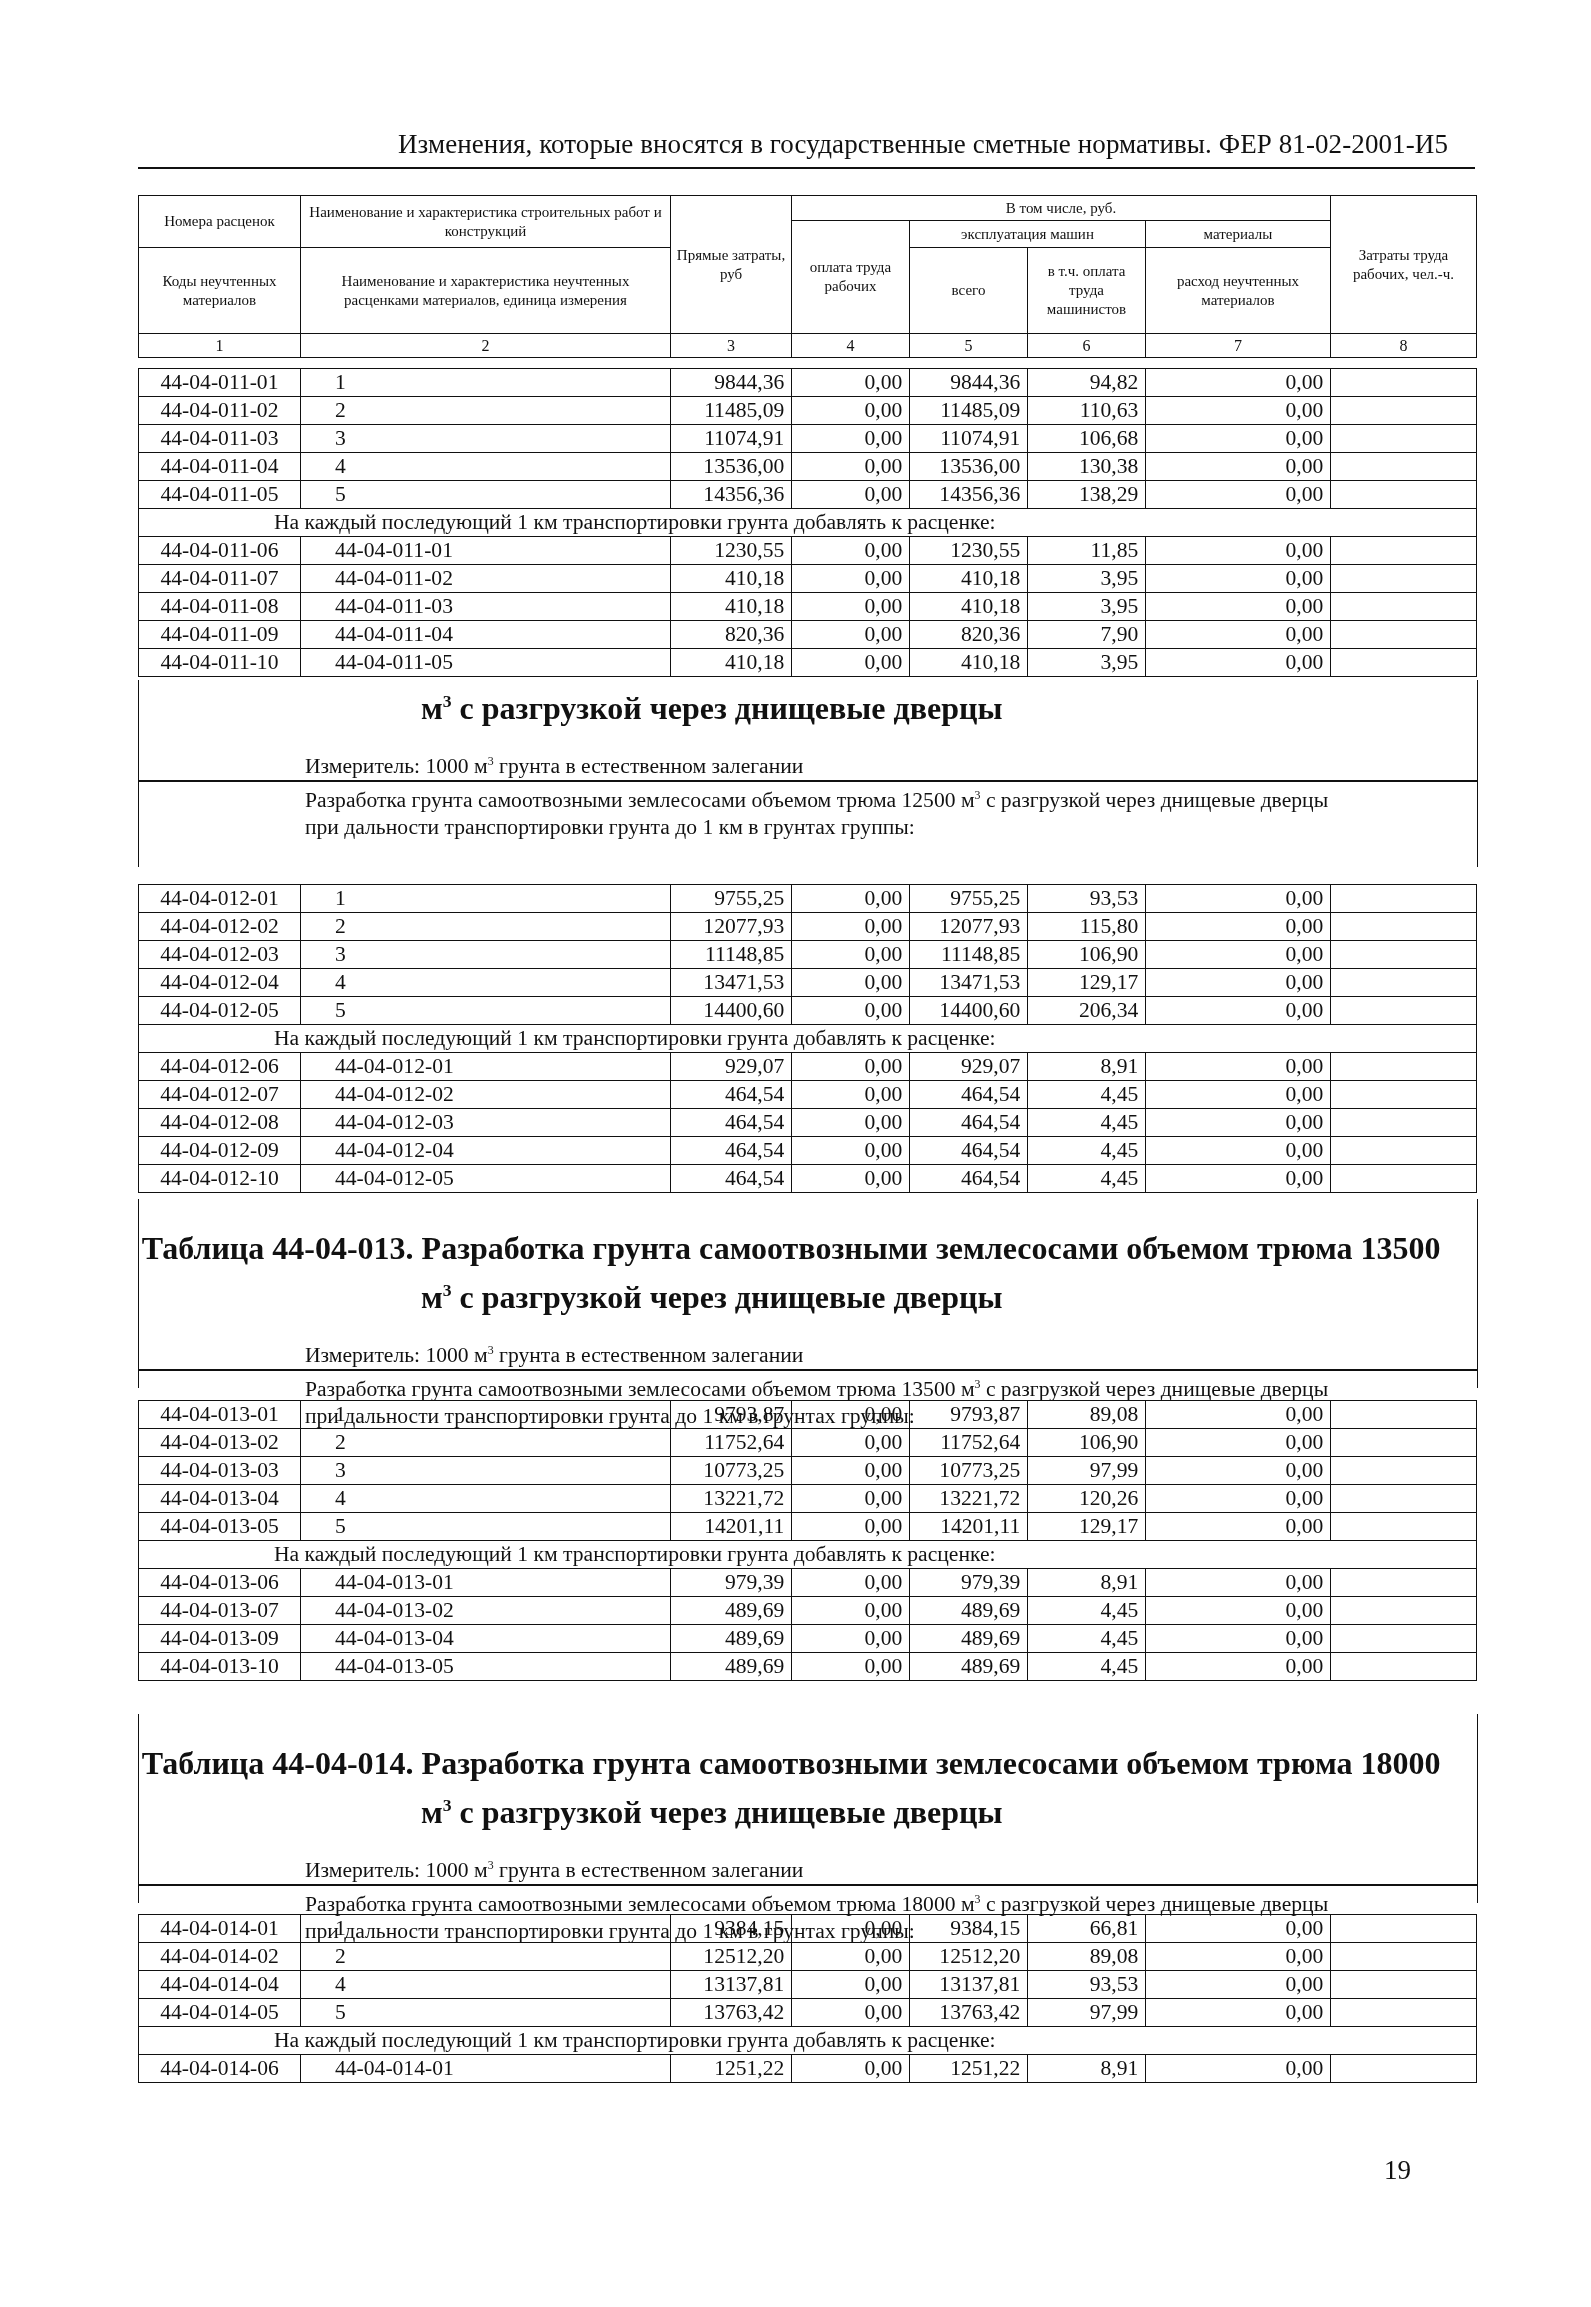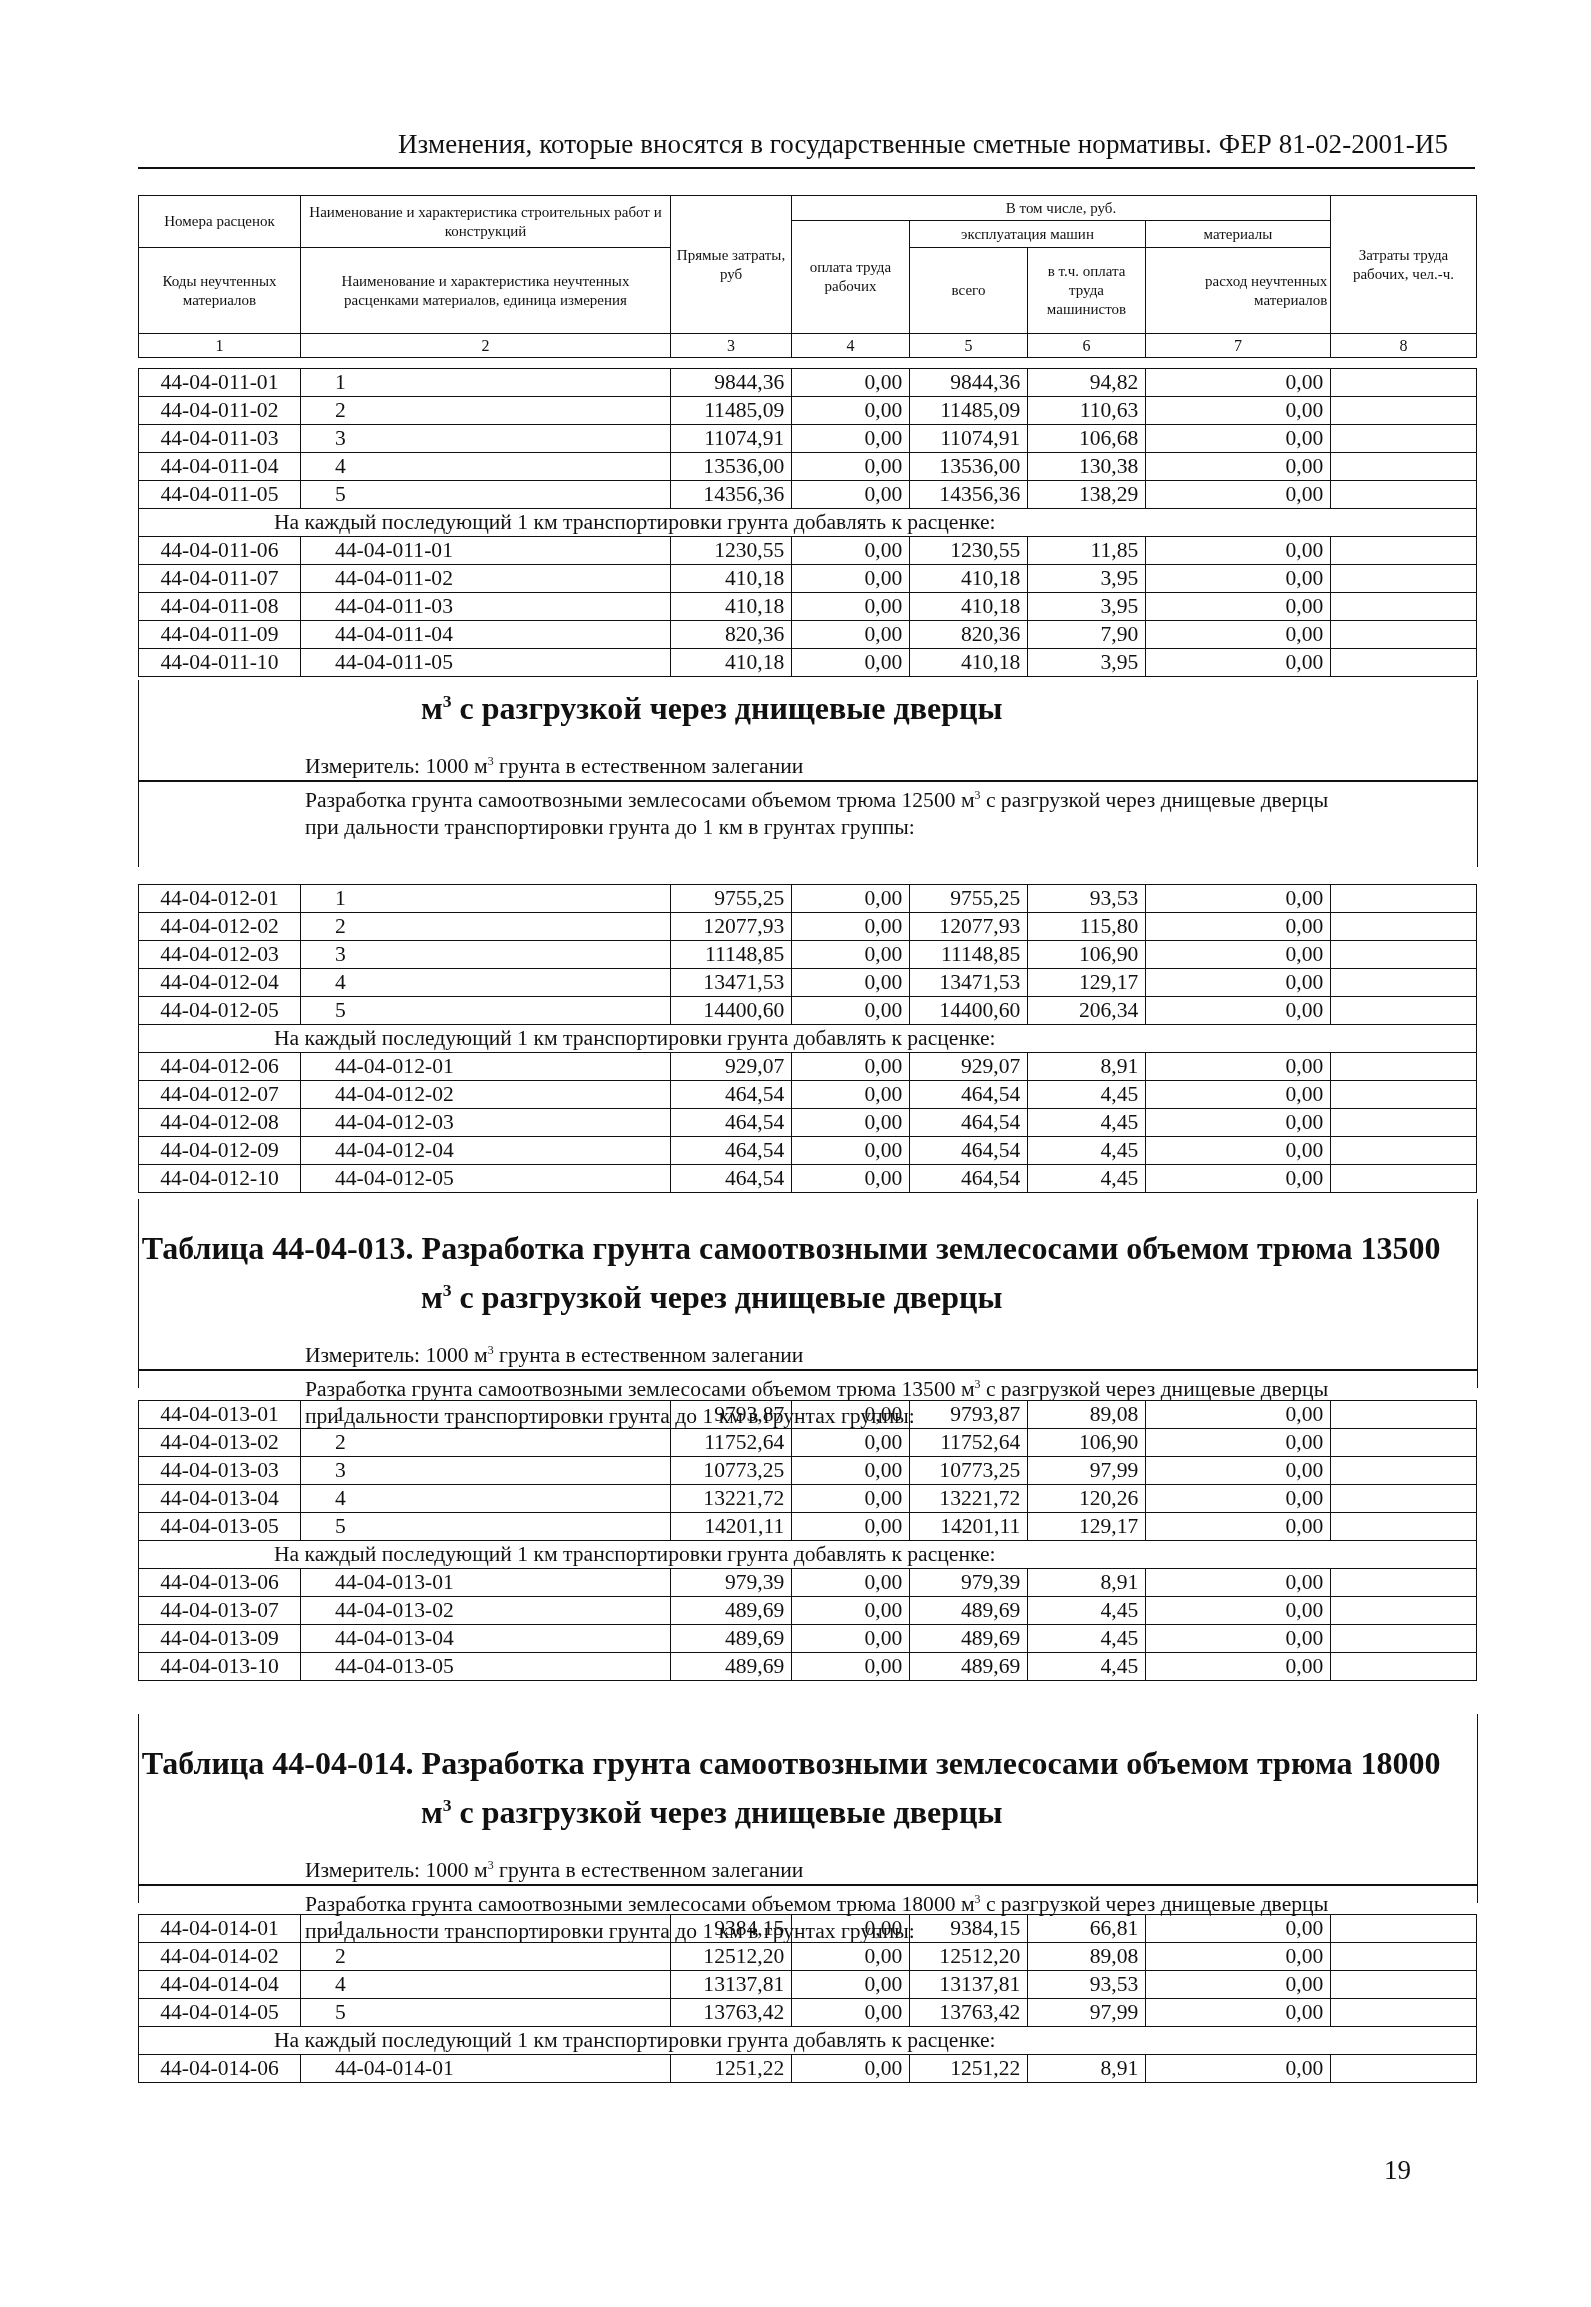--- a/index.html
+++ b/index.html
@@ -57,21 +57,21 @@
     <tr style="height:27px;">
       <td rowspan="3" style="white-space:normal;">оплата труда рабочих</td>
       <td colspan="2">эксплуатация машин</td>
       <td>материалы</td>
     </tr>
     <tr style="height:40px;">
       <td rowspan="2" style="white-space:normal;">Коды неучтенных материалов</td>
       <td rowspan="2" style="white-space:normal;">Наименование и характеристика неучтенных расценками материалов, единица измерения</td>
       <td rowspan="2">всего</td>
       <td rowspan="2" style="white-space:normal;">в т.ч. оплата труда машинистов</td>
-      <td rowspan="2" style="white-space:normal;text-align:right;">расход неучтенных материалов</td>
+      <td rowspan="2" style="white-space:normal;">расход неучтенных материалов</td>
     </tr>
     <tr style="height:46px;"></tr>
   </tbody>
   <tbody class="num-row">
     <tr>
       <td>1</td>
       <td>2</td>
       <td>3</td>
       <td>4</td>
       <td>5</td>

